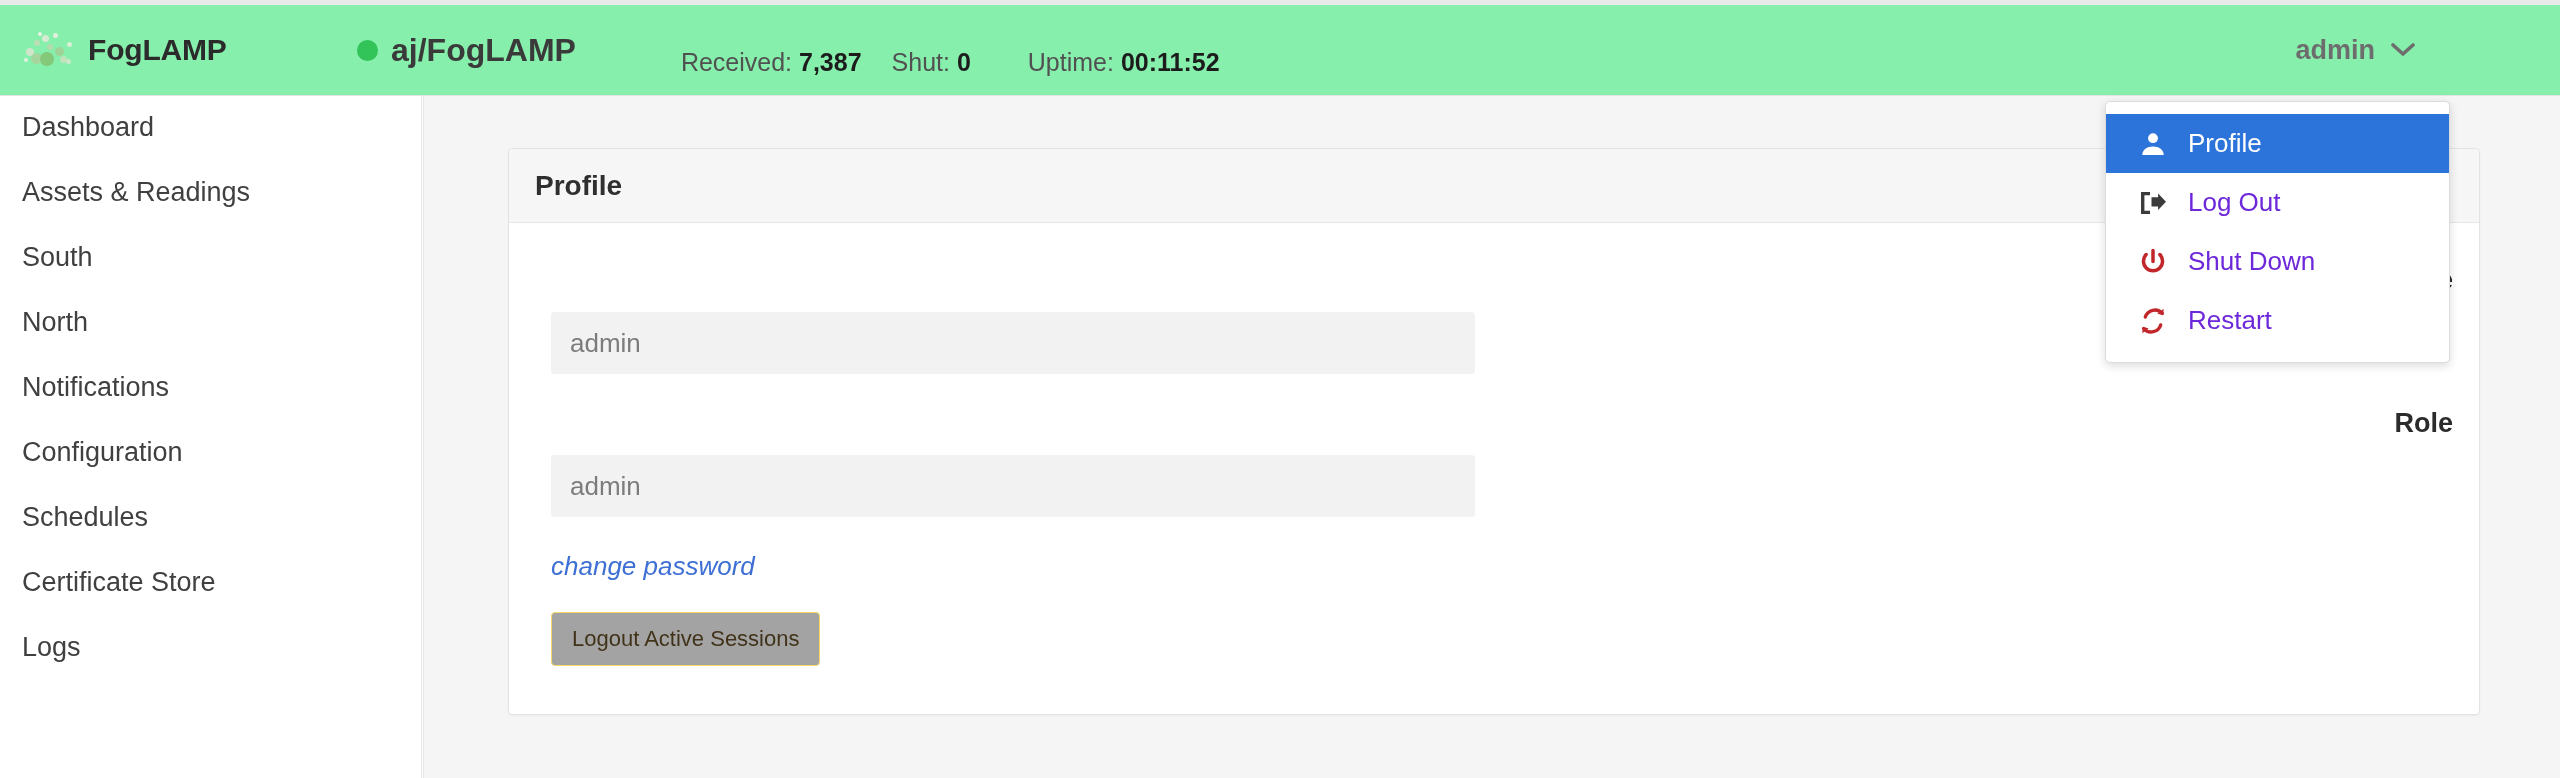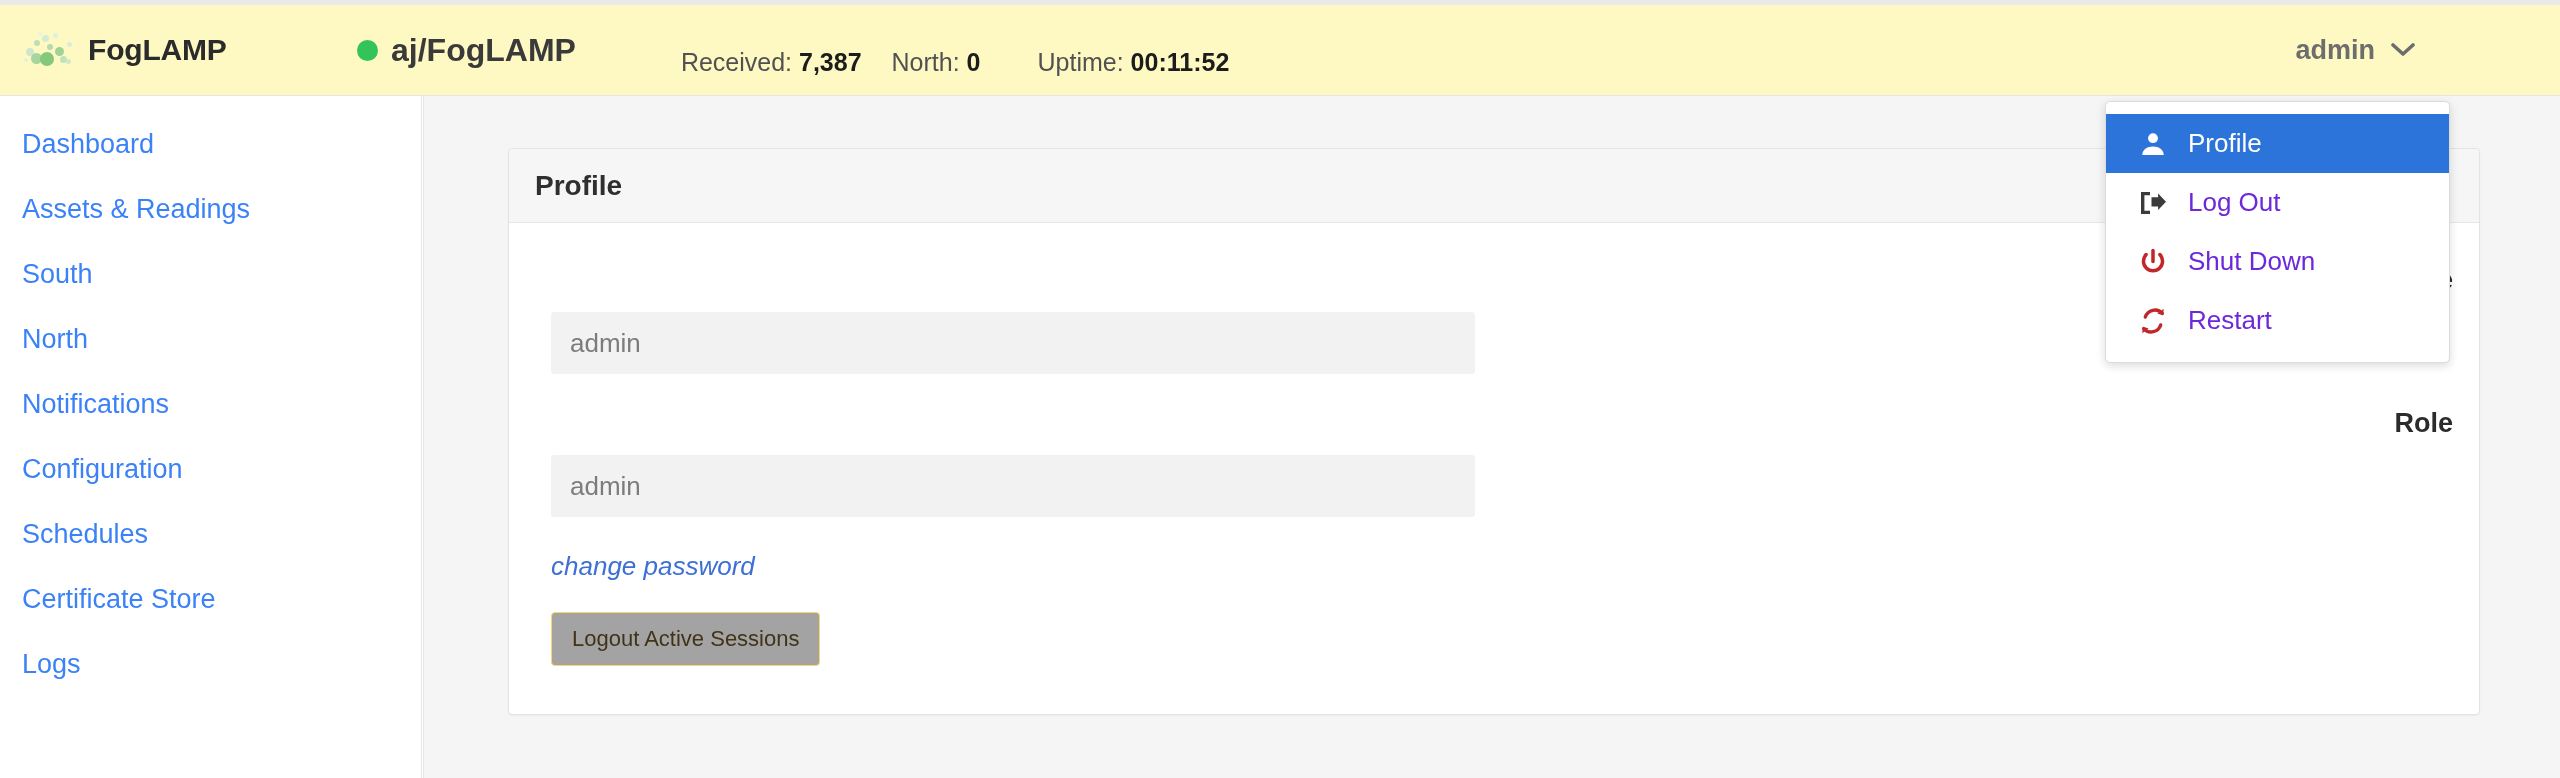--- a/index.html
+++ b/index.html
@@ -18,21 +18,21 @@
     top: 0; left: 0;
     width: 2560px; height: 5px;
     background: #e9e9e9;
   }
 
   
   .header {
     position: absolute;
     top: 5px; left: 0;
     width: 2560px; height: 91px;
-    background: #fef9c3;
+    background: #86efac;
     border-bottom: 1px solid #e4e4e4;
     display: flex;
     align-items: center;
   }
 
   .brand {
     display: flex;
     align-items: center;
     margin-left: 22px;
     width: 245px;
@@ -116,24 +116,23 @@
     top: 96px; left: 0;
     width: 422px;
     height: 682px;
     background: #ffffff;
     border-right: 1px solid #e6e6e6;
     padding-top: 16px;
   }
   .nav-item {
     height: 65px;
     display: flex;
-    align-items: center;
     padding-left: 22px;
     font-size: 27px;
-    color: #3b82f6;
+    color: #404040;
     cursor: pointer;
     white-space: nowrap;
   }
   .nav-item.partial {
     height: 30px;
     overflow: hidden;
     align-items: flex-start;
     color: #d8d8d8;
   }
 
@@ -286,21 +285,21 @@
     <span class="conn-dot"></span>
     <span class="conn-label">aj/FogLAMP</span>
   </div>
 
   <div class="stats">
     <span class="stat">
       <span class="k">Received:</span>
       <span class="v">7,387</span>
     </span>
     <span class="stat">
-      <span class="k">North:</span>
+      <span class="k">Shut:</span>
       <span class="v">0</span>
     </span>
     <span class="stat uptime">
       <span class="k">Uptime:</span>
       <span class="v">00:11:52</span>
     </span>
   </div>
 
   <div class="userbox">
     <span class="uname">admin</span>

